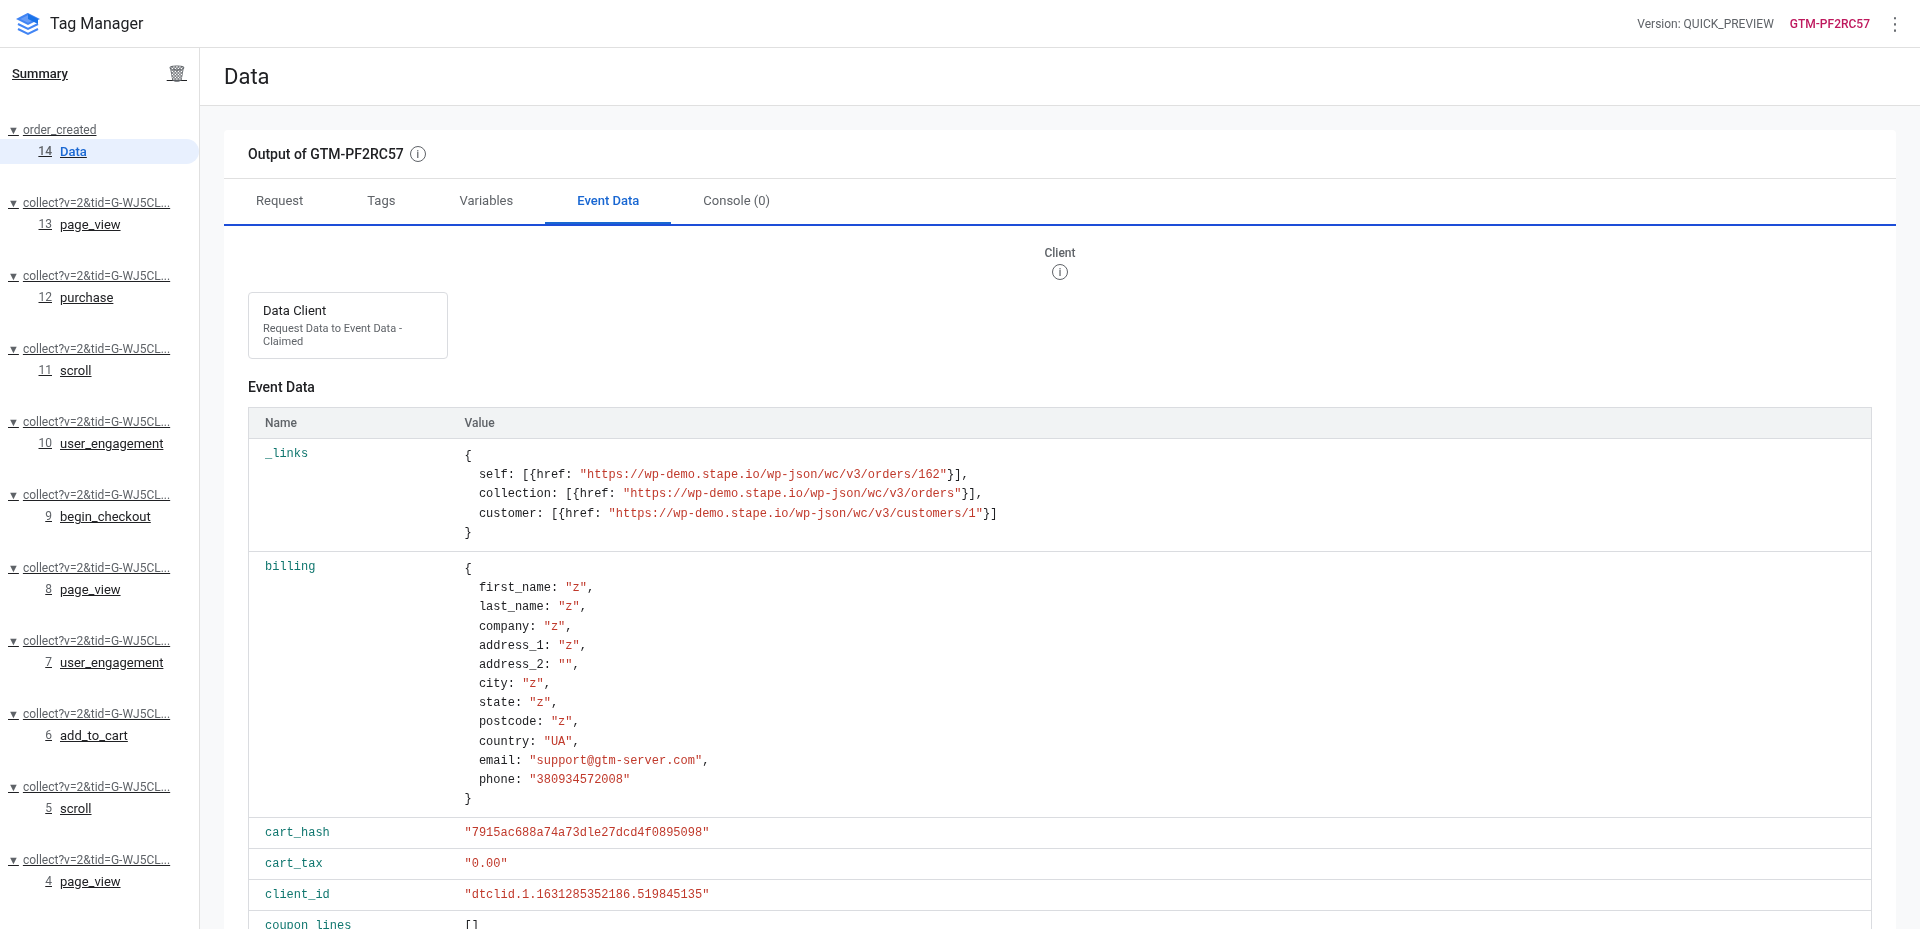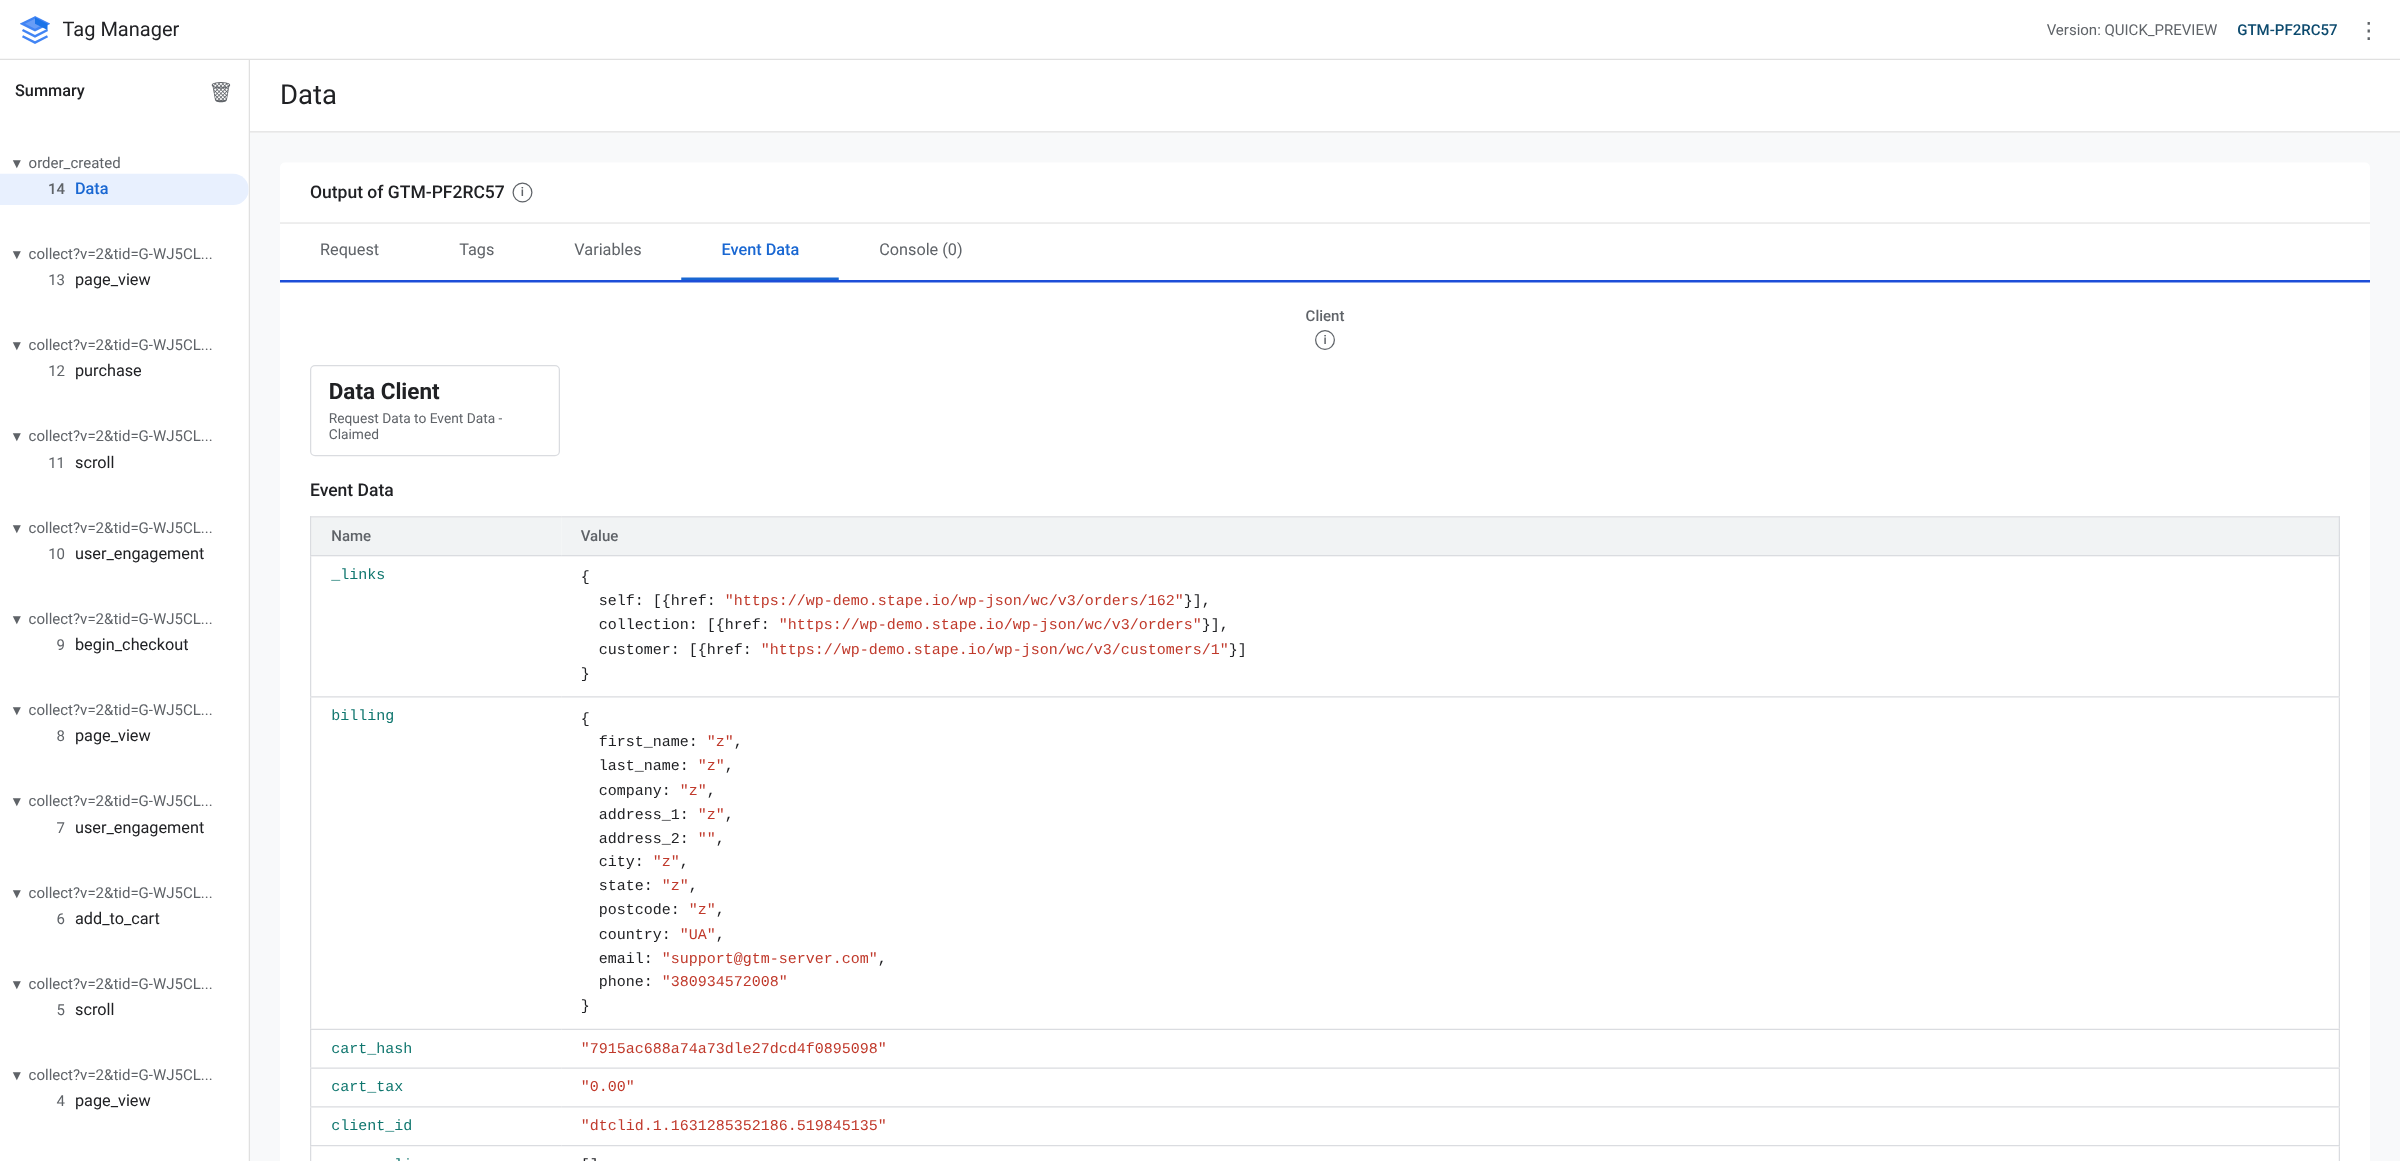--- a/index.html
+++ b/index.html
@@ -9,30 +9,30 @@
     .topbar {
       display: flex; align-items: center; justify-content: space-between;
       height: 48px; padding: 0 16px; background: #fff;
       border-bottom: 1px solid #e0e0e0; flex-shrink: 0;
     }
     .topbar-left { display: flex; align-items: center; gap: 10px; }
     .topbar-logo { width: 24px; height: 24px; }
     .topbar-title { font-size: 16px; font-weight: 400; color: #202124; }
     .topbar-right { display: flex; align-items: center; gap: 16px; font-size: 12px; color: #5f6368; justify-content: center; }
     .topbar-version { }
-    .topbar-container { font-weight: 500; color: #0c4a6e; }
+    .topbar-container { font-weight: 500; color: #be185d; }
 
     
     .main-layout { display: flex; flex: 1; overflow: hidden; }
 
     
     .sidebar {
       width: 200px; flex-shrink: 0; background: #fff;
       border-right: 1px solid #e0e0e0; overflow-y: auto;
-      display: flex; flex-direction: column;
+      display: flex; flex-direction: column; text-decoration: underline;
     }
     .sidebar-header {
       display: flex; align-items: center; justify-content: space-between;
       padding: 16px 12px 8px 12px; font-size: 13px; font-weight: 500;
     }
     .sidebar-delete-icon { color: #5f6368; cursor: pointer; font-size: 16px; }
 
     .sidebar-group { }
     .sidebar-group-header {
       display: flex; align-items: center; gap: 4px;
@@ -86,21 +86,21 @@
     .section-content { padding: 20px 24px; }
     .section-label {
       font-size: 12px; color: #5f6368; font-weight: 500; margin-bottom: 12px;
       display: flex; align-items: center; gap: 4px; flex-direction: column;
     }
 
     .client-card {
       border: 1px solid #dadce0; border-radius: 4px; width: 200px;
       padding: 10px 14px;
     }
-    .client-card-title { font-size: 18px; font-weight: 700; color: #202124; margin-bottom: 4px; }
+    .client-card-title { font-size: 13px; font-weight: 400; color: #202124; margin-bottom: 4px; }
     .client-card-sub { font-size: 11px; color: #5f6368; }
 
     
     .event-data-section { padding: 0 24px 24px 24px; }
     .event-data-title { font-size: 14px; font-weight: 500; margin-bottom: 12px; }
 
     .data-table { width: 100%; border-collapse: collapse; border: 1px solid #dadce0; }
     .data-table th {
       background: #f1f3f4; text-align: left; padding: 8px 16px;
       font-size: 12px; font-weight: 500; color: #5f6368;

